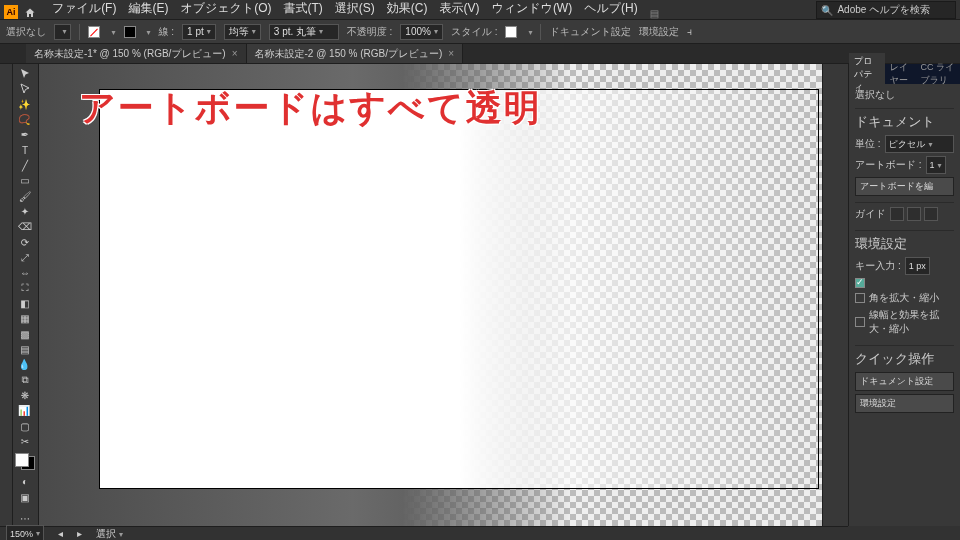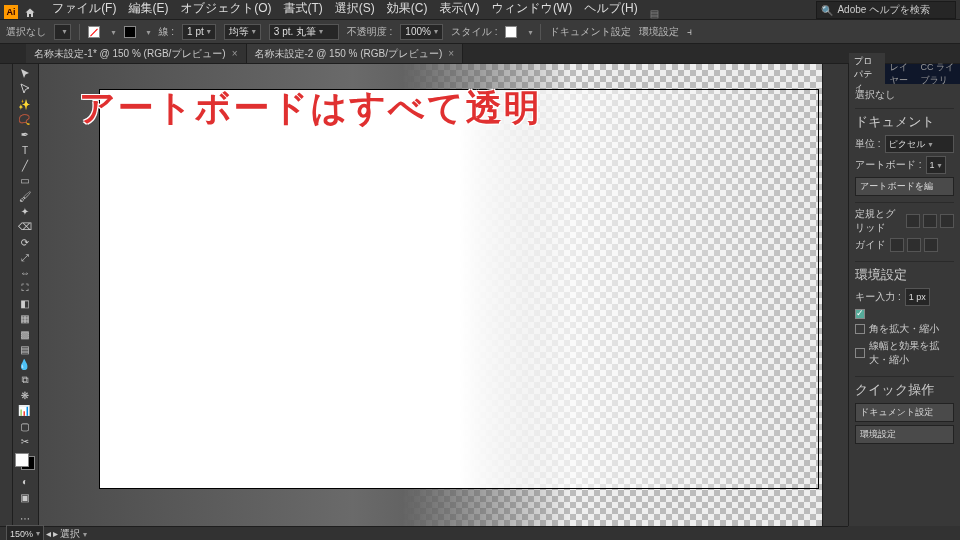--- a/index.html
+++ b/index.html
@@ -60,21 +60,21 @@
 .panel-tab.active{background:#383838;color:#ddd}
 .panel-body{padding:4px 6px;font-size:9px;color:#bbb;display:flex;flex-direction:column;gap:4px}
 .panel-sec{border-top:1px solid #2a2a2a;padding-top:4px;margin-top:2px}
 .panel-sec h4{font-size:13px;color:#ccc;font-weight:normal;margin-bottom:4px}
 .prop-row{display:flex;align-items:center;gap:4px;margin-bottom:3px}
 .prop-btn{background:#4a4a4a;border:1px solid #222;padding:2px 4px;font-size:9px;color:#ddd;width:100%;text-align:left}
 .mini-field{background:#262626;border:1px solid #555;padding:8px 3px;color:#ddd;height:14px;font-size:9px;display:inline-flex;align-items:center}
 .cb{width:10px;height:10px;border:1px solid #888;display:inline-block;flex-shrink:0}
 .cb.checked{background:#5a9;position:relative}
 .cb.checked::after{content:"✓";position:absolute;top:-2px;left:0;font-size:9px;color:#fff}
-.statusbar{position:absolute;bottom:0;left:0;right:112px;height:14px;background:#323232;border-top:1px solid #1e1e1e;display:flex;align-items:center;padding:0 6px;gap:2px;font-size:9px;color:#aaa}
+.statusbar{position:absolute;bottom:0;left:0;right:112px;height:14px;background:#323232;border-top:1px solid #1e1e1e;display:flex;align-items:center;padding:0 6px;gap:14px;font-size:9px;color:#aaa}
 .ico-row{display:flex;gap:3px;align-items:center}
 .tiny-ico{width:14px;height:14px;border:1px solid #555;background:#2e2e2e;display:inline-block}
 </style>
 </head>
 <body>
 
 <div class="menubar">
   <div class="ai-logo">Ai</div>
   <div class="home-ico"><svg viewBox="0 0 24 24">
         <path d="M12 3l9 8h-3v9h-4v-6H10v6H6v-9H3z"></path>
@@ -202,28 +202,20 @@
         </div>
         <div class="prop-row">
           <span>アートボード :</span>
           <span class="mini-field drop">1</span>
         </div>
         <div class="prop-btn">アートボードを編</div>
       </div>
 
       <div class="panel-sec">
         <div class="prop-row">
-          <span>定規とグリッド</span>
-          <span class="ico-row">
-              <span class="tiny-ico"></span>
-              <span class="tiny-ico"></span>
-              <span class="tiny-ico"></span>
-            </span>
-        </div>
-        <div class="prop-row">
           <span>ガイド</span>
           <span class="ico-row">
               <span class="tiny-ico"></span>
               <span class="tiny-ico"></span>
               <span class="tiny-ico"></span>
             </span>
         </div>
       </div>
 
       <div class="panel-sec">

